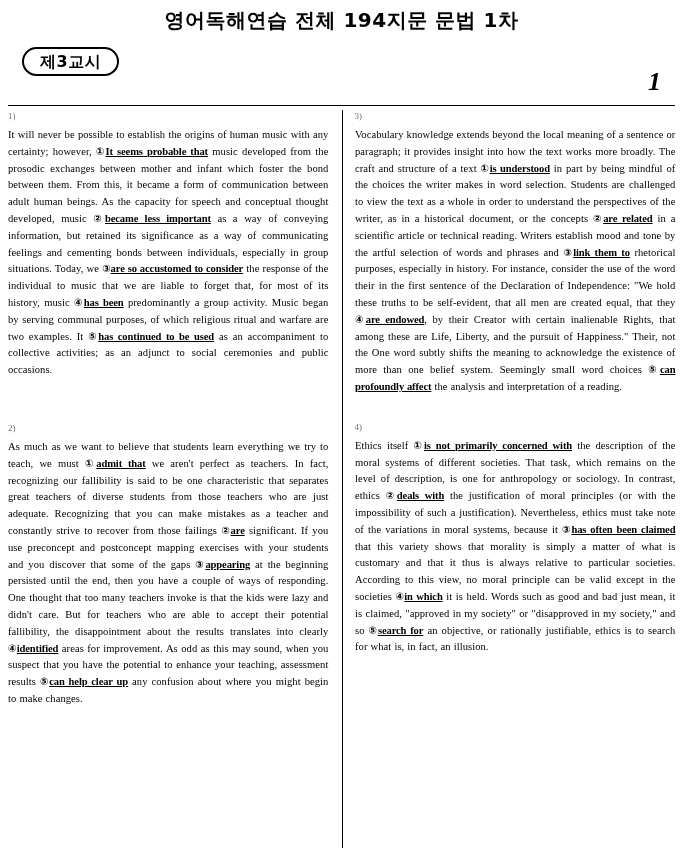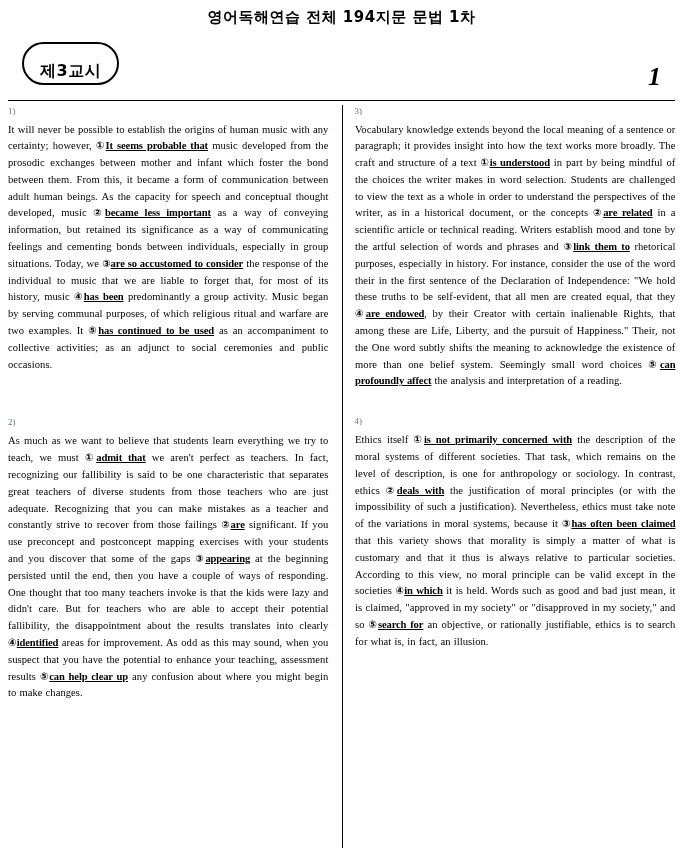--- a/index.html
+++ b/index.html
@@ -14,39 +14,39 @@
     color: #000000;
     overflow: hidden;
     position: relative;
   }
 
   
   .doc-title {
     text-align: center;
     font-family: "DejaVu Sans", "Liberation Sans", sans-serif;
     font-weight: bold;
-    font-size: 15px;
+    font-size: 20px;
     letter-spacing: 0.5px;
     margin: 9px 0 0 0;
     line-height: 1.1;
   }
 
   .header-row {
     position: relative;
     height: 70px;
     margin-top: 4px;
   }
 
   .period-badge {
     position: absolute;
     left: 22px;
     top: 12px;
     border: 2px solid #000;
     border-radius: 26px;
-    padding: 19px 16px 4px 16px;
+    padding: 5px 16px 4px 16px;
     font-family: "DejaVu Sans", "Liberation Sans", sans-serif;
     font-weight: bold;
     font-size: 16px;
     line-height: 1;
     letter-spacing: 0.5px;
     background: #fff;
     white-space: nowrap;
   }
 
   .subject-title {

